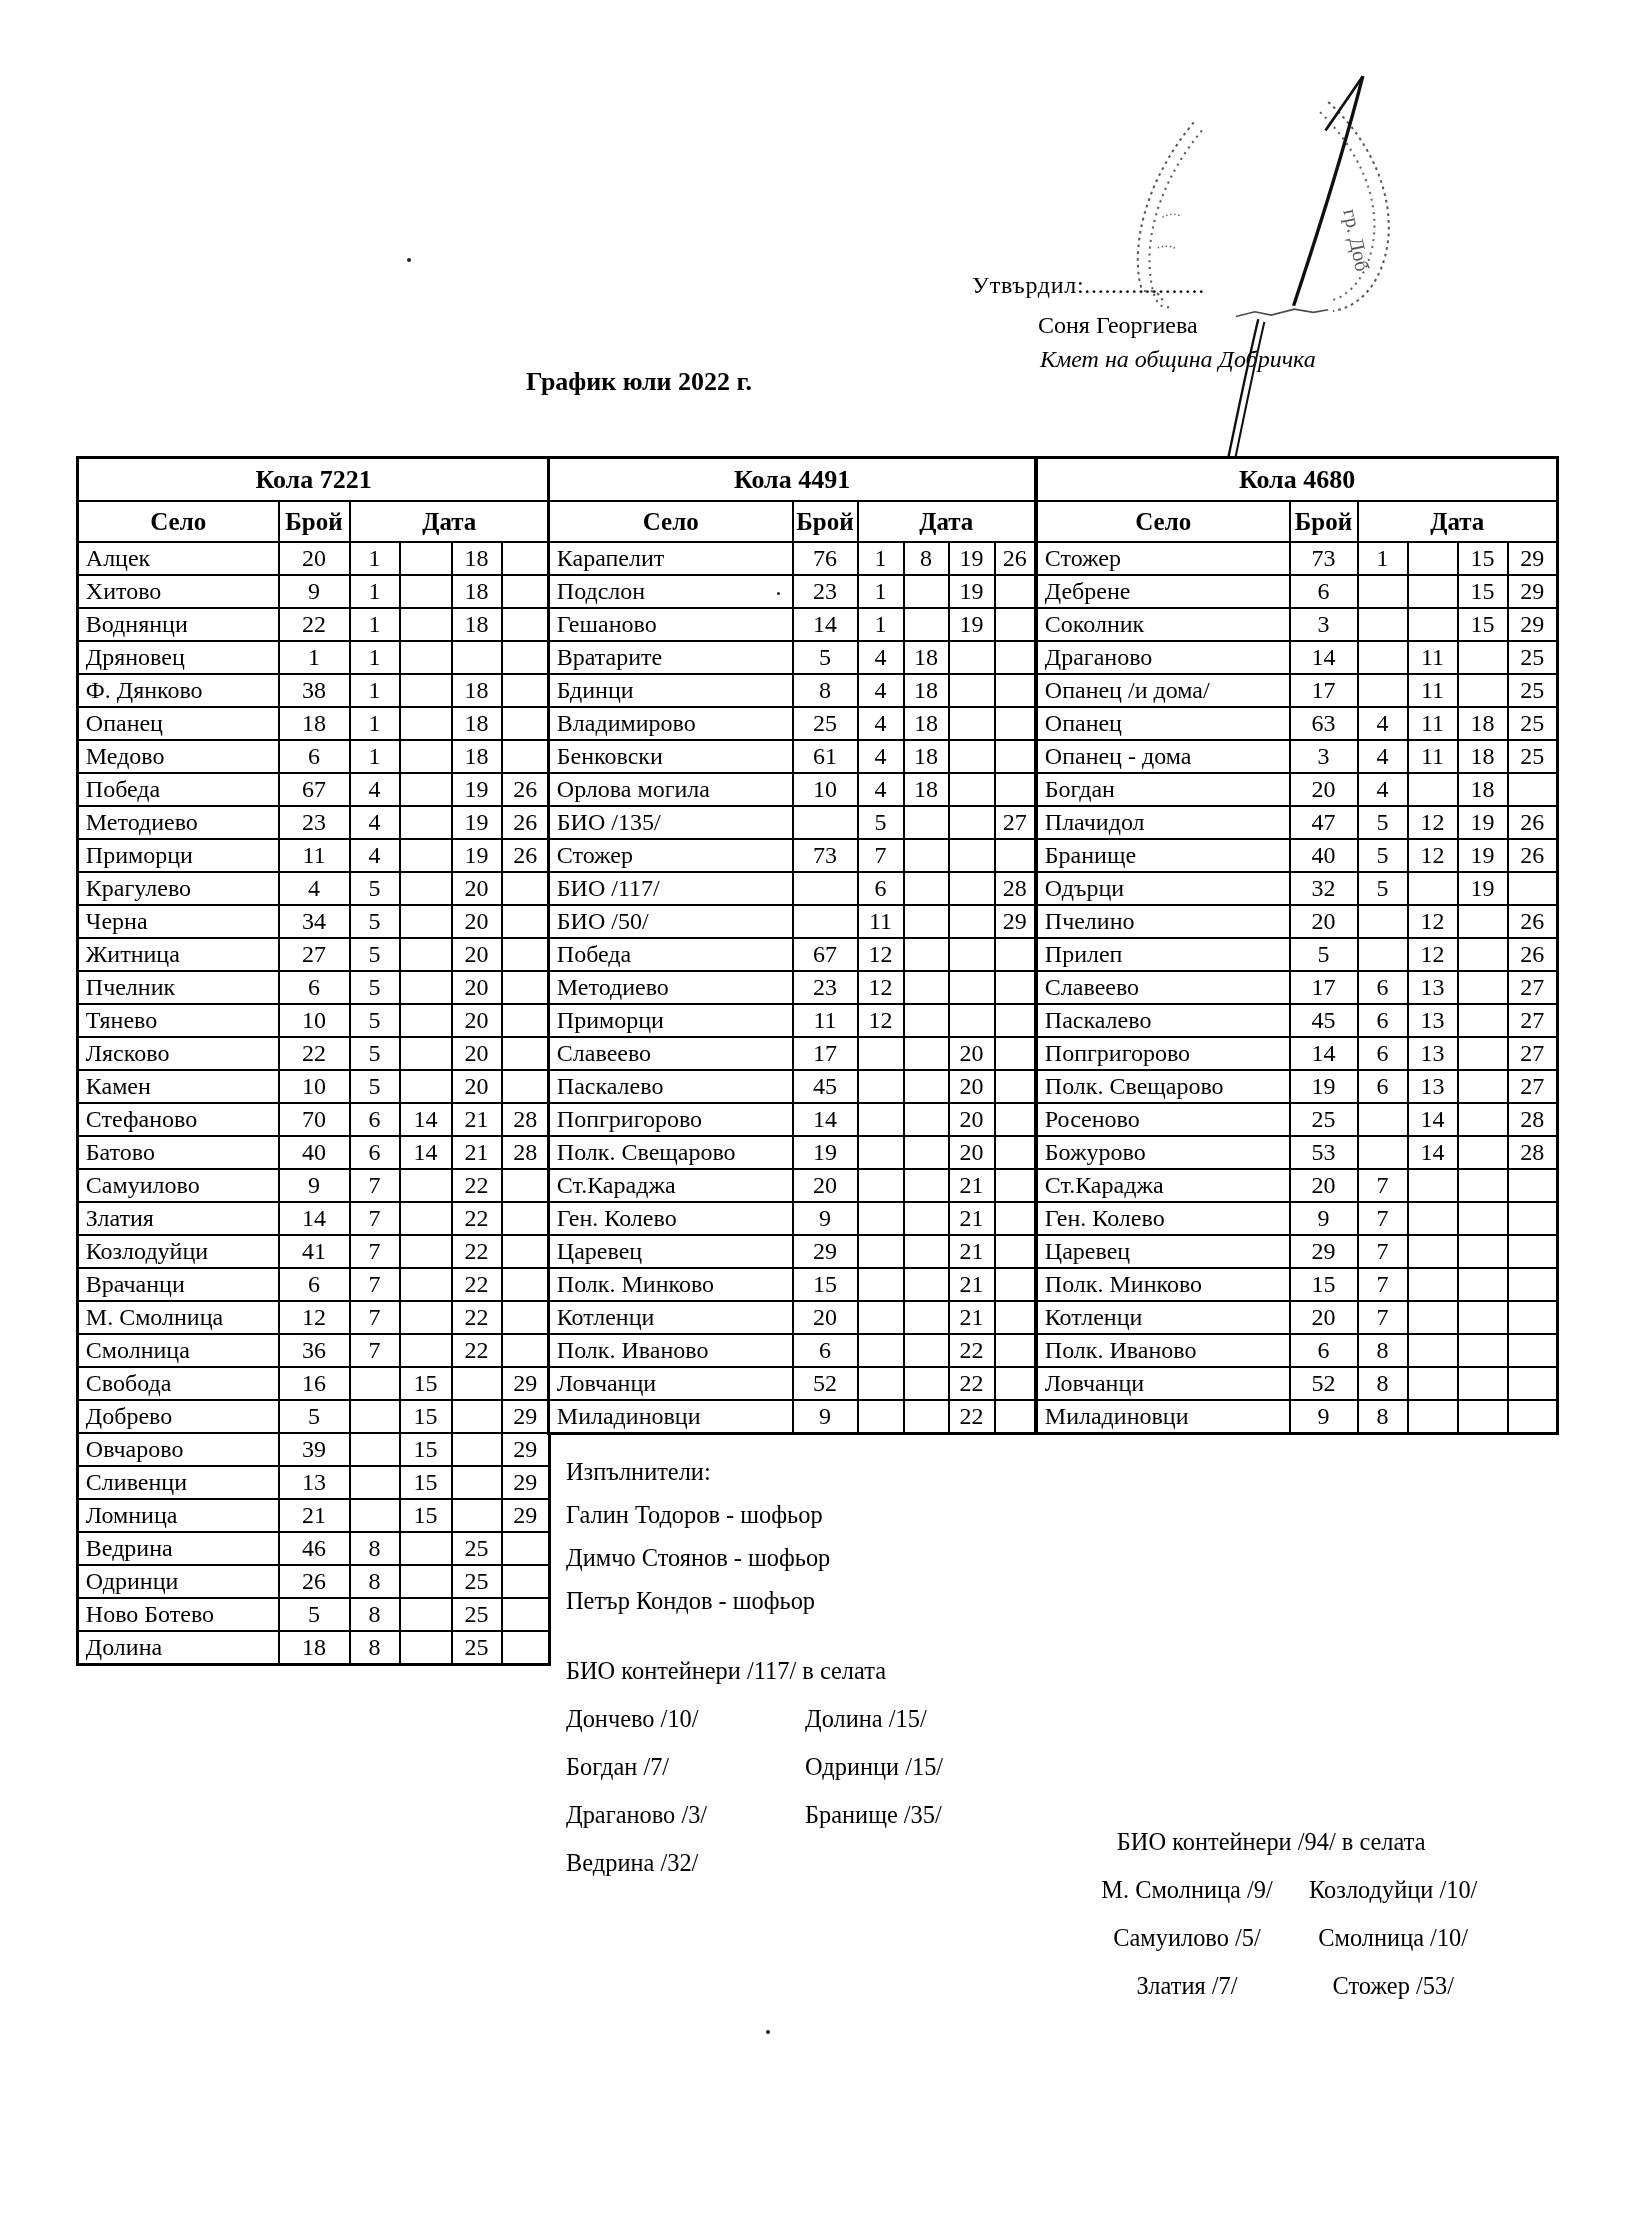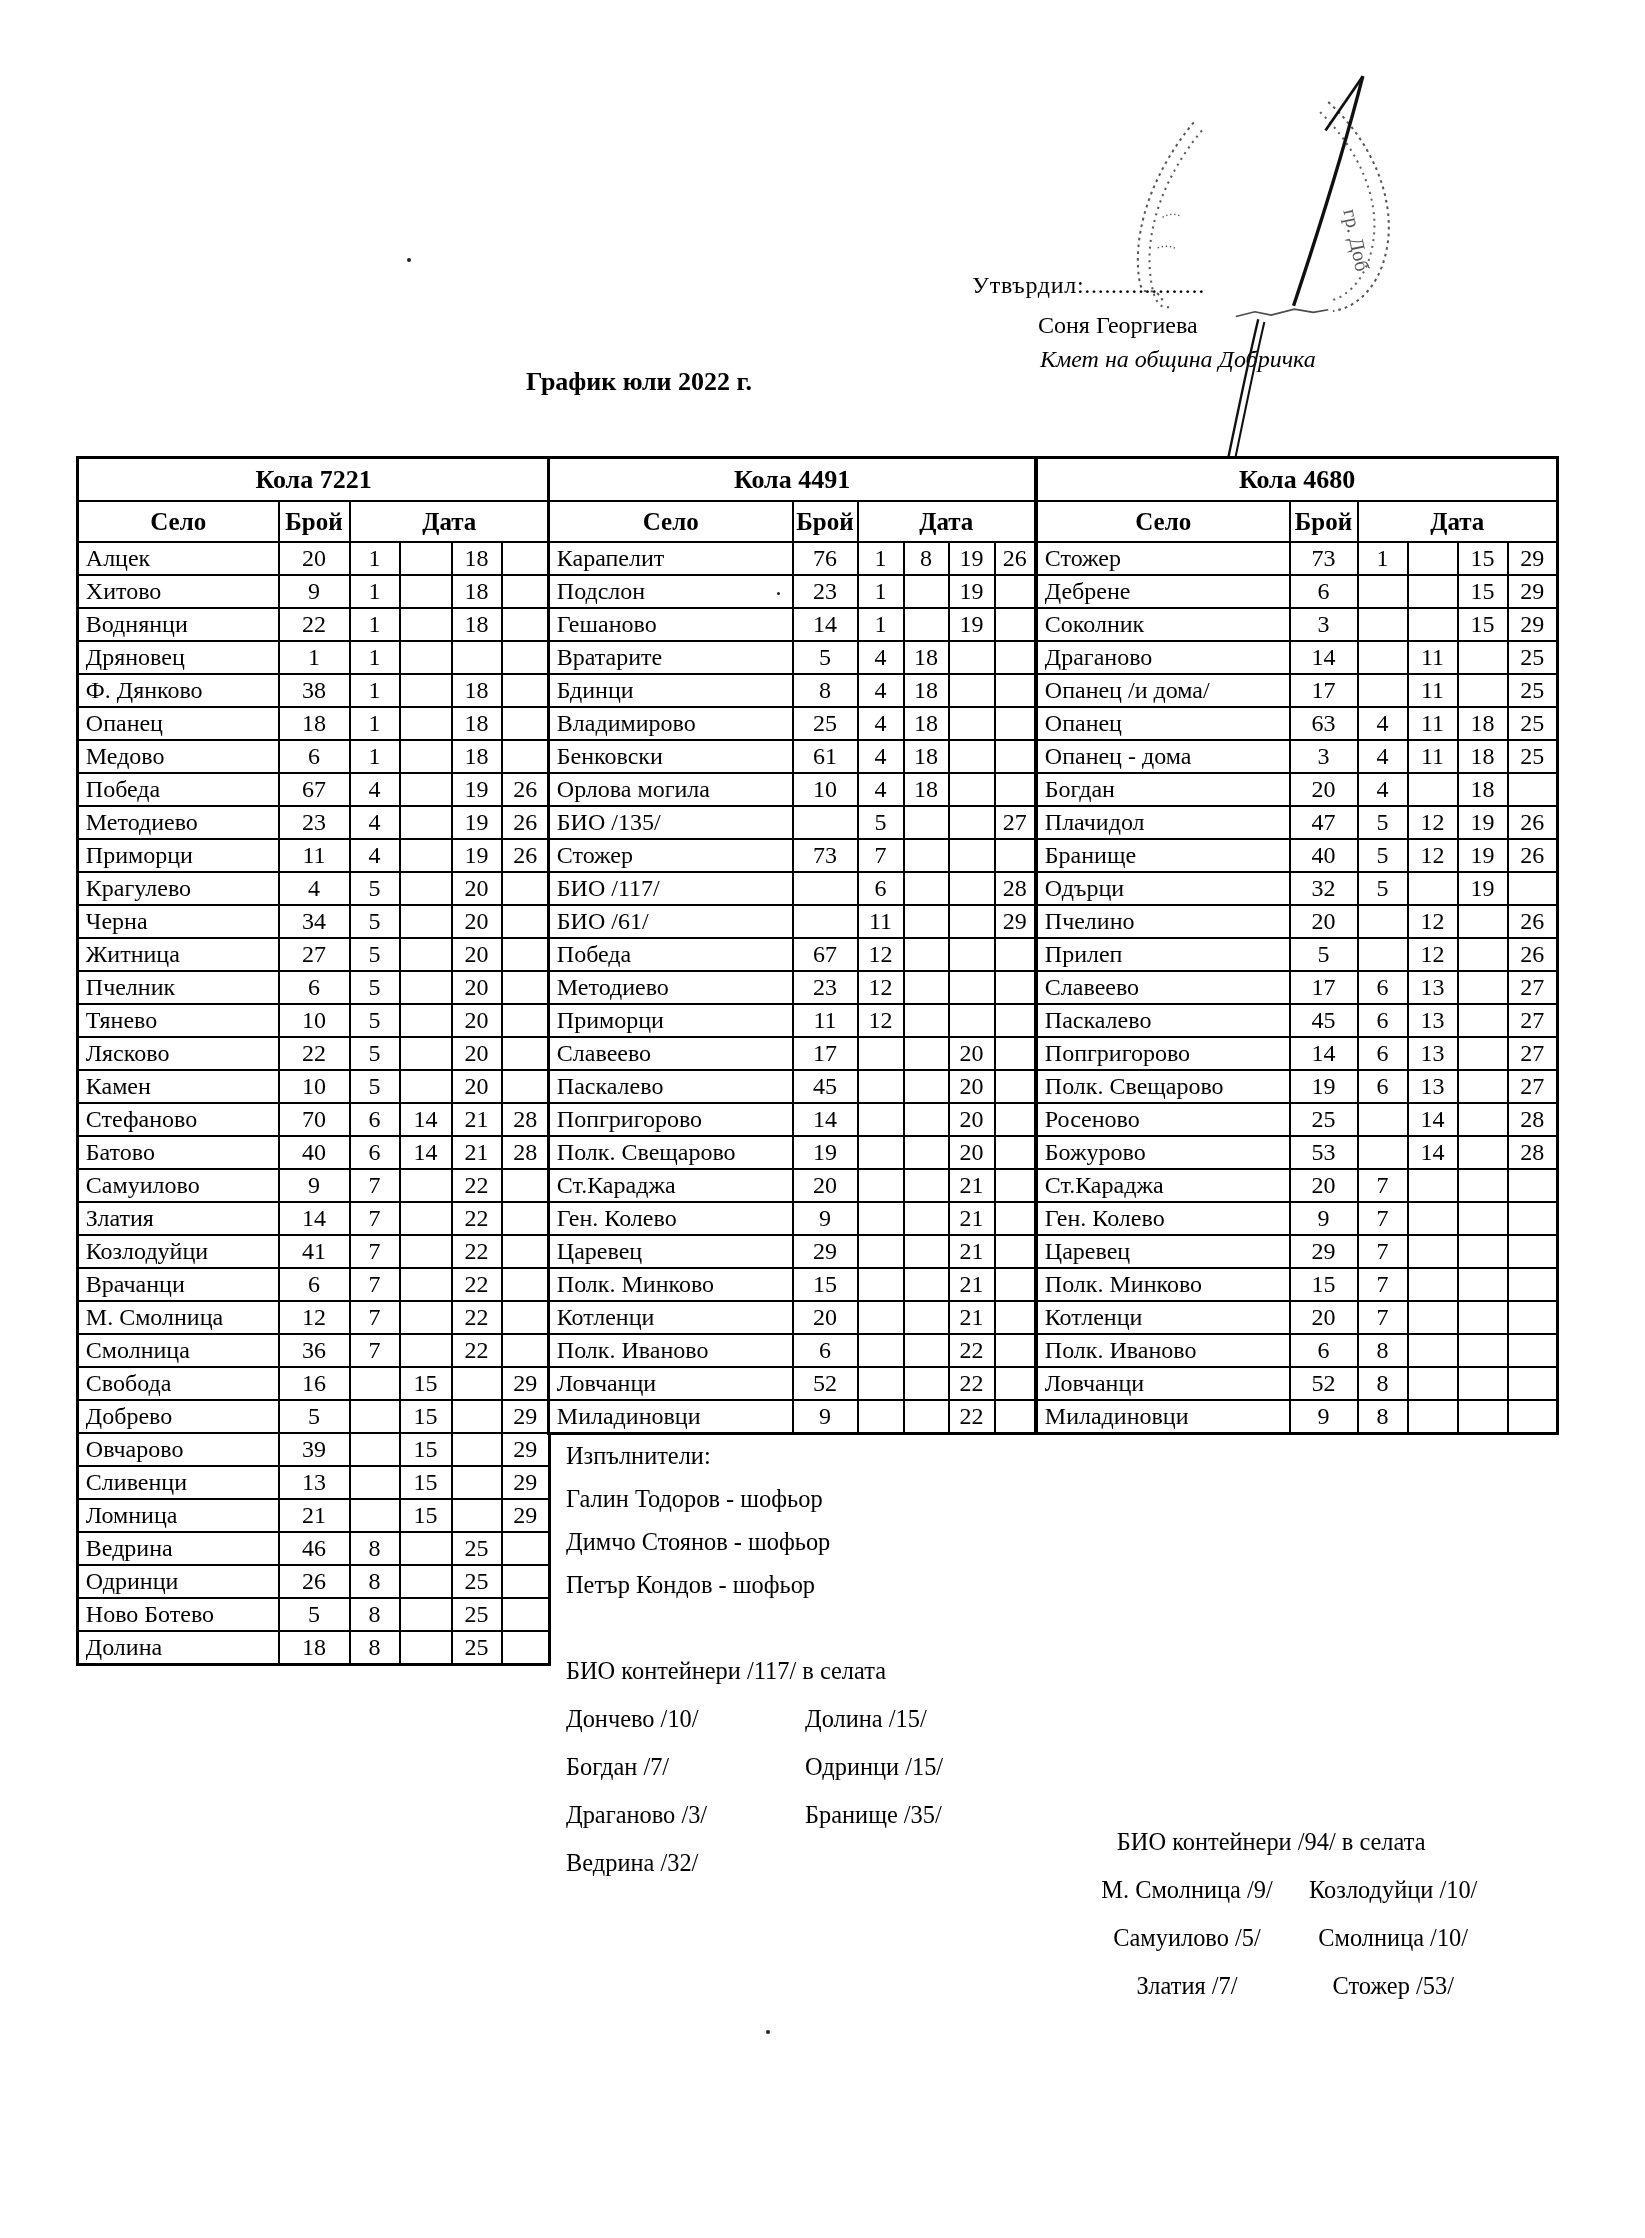--- a/index.html
+++ b/index.html
@@ -24,21 +24,21 @@
   .cartable td{height:31px;font-size:24px;line-height:31px;}
   td.c-v{text-align:left;padding-left:6.8px;}
   td.c-c{text-align:center;}
   td.c-d{text-align:center;}
   #t1 col.cv{width:201px}#t1 col.cc{width:71px}#t1 col.cd1{width:50px}#t1 col.cd2{width:52px}#t1 col.cd3{width:50px}#t1 col.cd4{width:48px}
   #t2 col.cv{width:244px}#t2 col.cc{width:65px}#t2 col.cd1{width:46px}#t2 col.cd2{width:45px}#t2 col.cd3{width:46px}#t2 col.cd4{width:41px}
   #t3 col.cv{width:253px}#t3 col.cc{width:68px}#t3 col.cd1{width:50px}#t3 col.cd2{width:50px}#t3 col.cd3{width:50px}#t3 col.cd4{width:50px}
 
   
   .executors{position:absolute;left:566px;top:1434px;font-size:24.4px;}
-  .executors .hd{height:43px;line-height:43px;}
+  .executors .hd{height:43px;line-height:43px;margin-top:16px;}
   .executors .li{height:43px;line-height:43px;white-space:nowrap;}
 
   
   .bio{position:absolute;font-size:24.4px;}
   .bio .hd{height:49px;line-height:49px;white-space:nowrap;}
   .bio-cols{display:flex;}
   .bio .li{height:48px;line-height:48px;white-space:nowrap;}
   #bio117{left:566px;top:1646px;}
   #bio117 .c1{width:239px;}
   #bio135{left:1065px;top:1624px;}
@@ -481,21 +481,21 @@
         </tr>
         <tr>
           <td class="c-v">БИО /117/</td>
           <td class="c-c"></td>
           <td class="c-d">6</td>
           <td class="c-d"></td>
           <td class="c-d"></td>
           <td class="c-d">28</td>
         </tr>
         <tr>
-          <td class="c-v">БИО /61/</td>
+          <td class="c-v">БИО /50/</td>
           <td class="c-c"></td>
           <td class="c-d">11</td>
           <td class="c-d"></td>
           <td class="c-d"></td>
           <td class="c-d">29</td>
         </tr>
         <tr>
           <td class="c-v">Победа</td>
           <td class="c-c">67</td>
           <td class="c-d">12</td>

